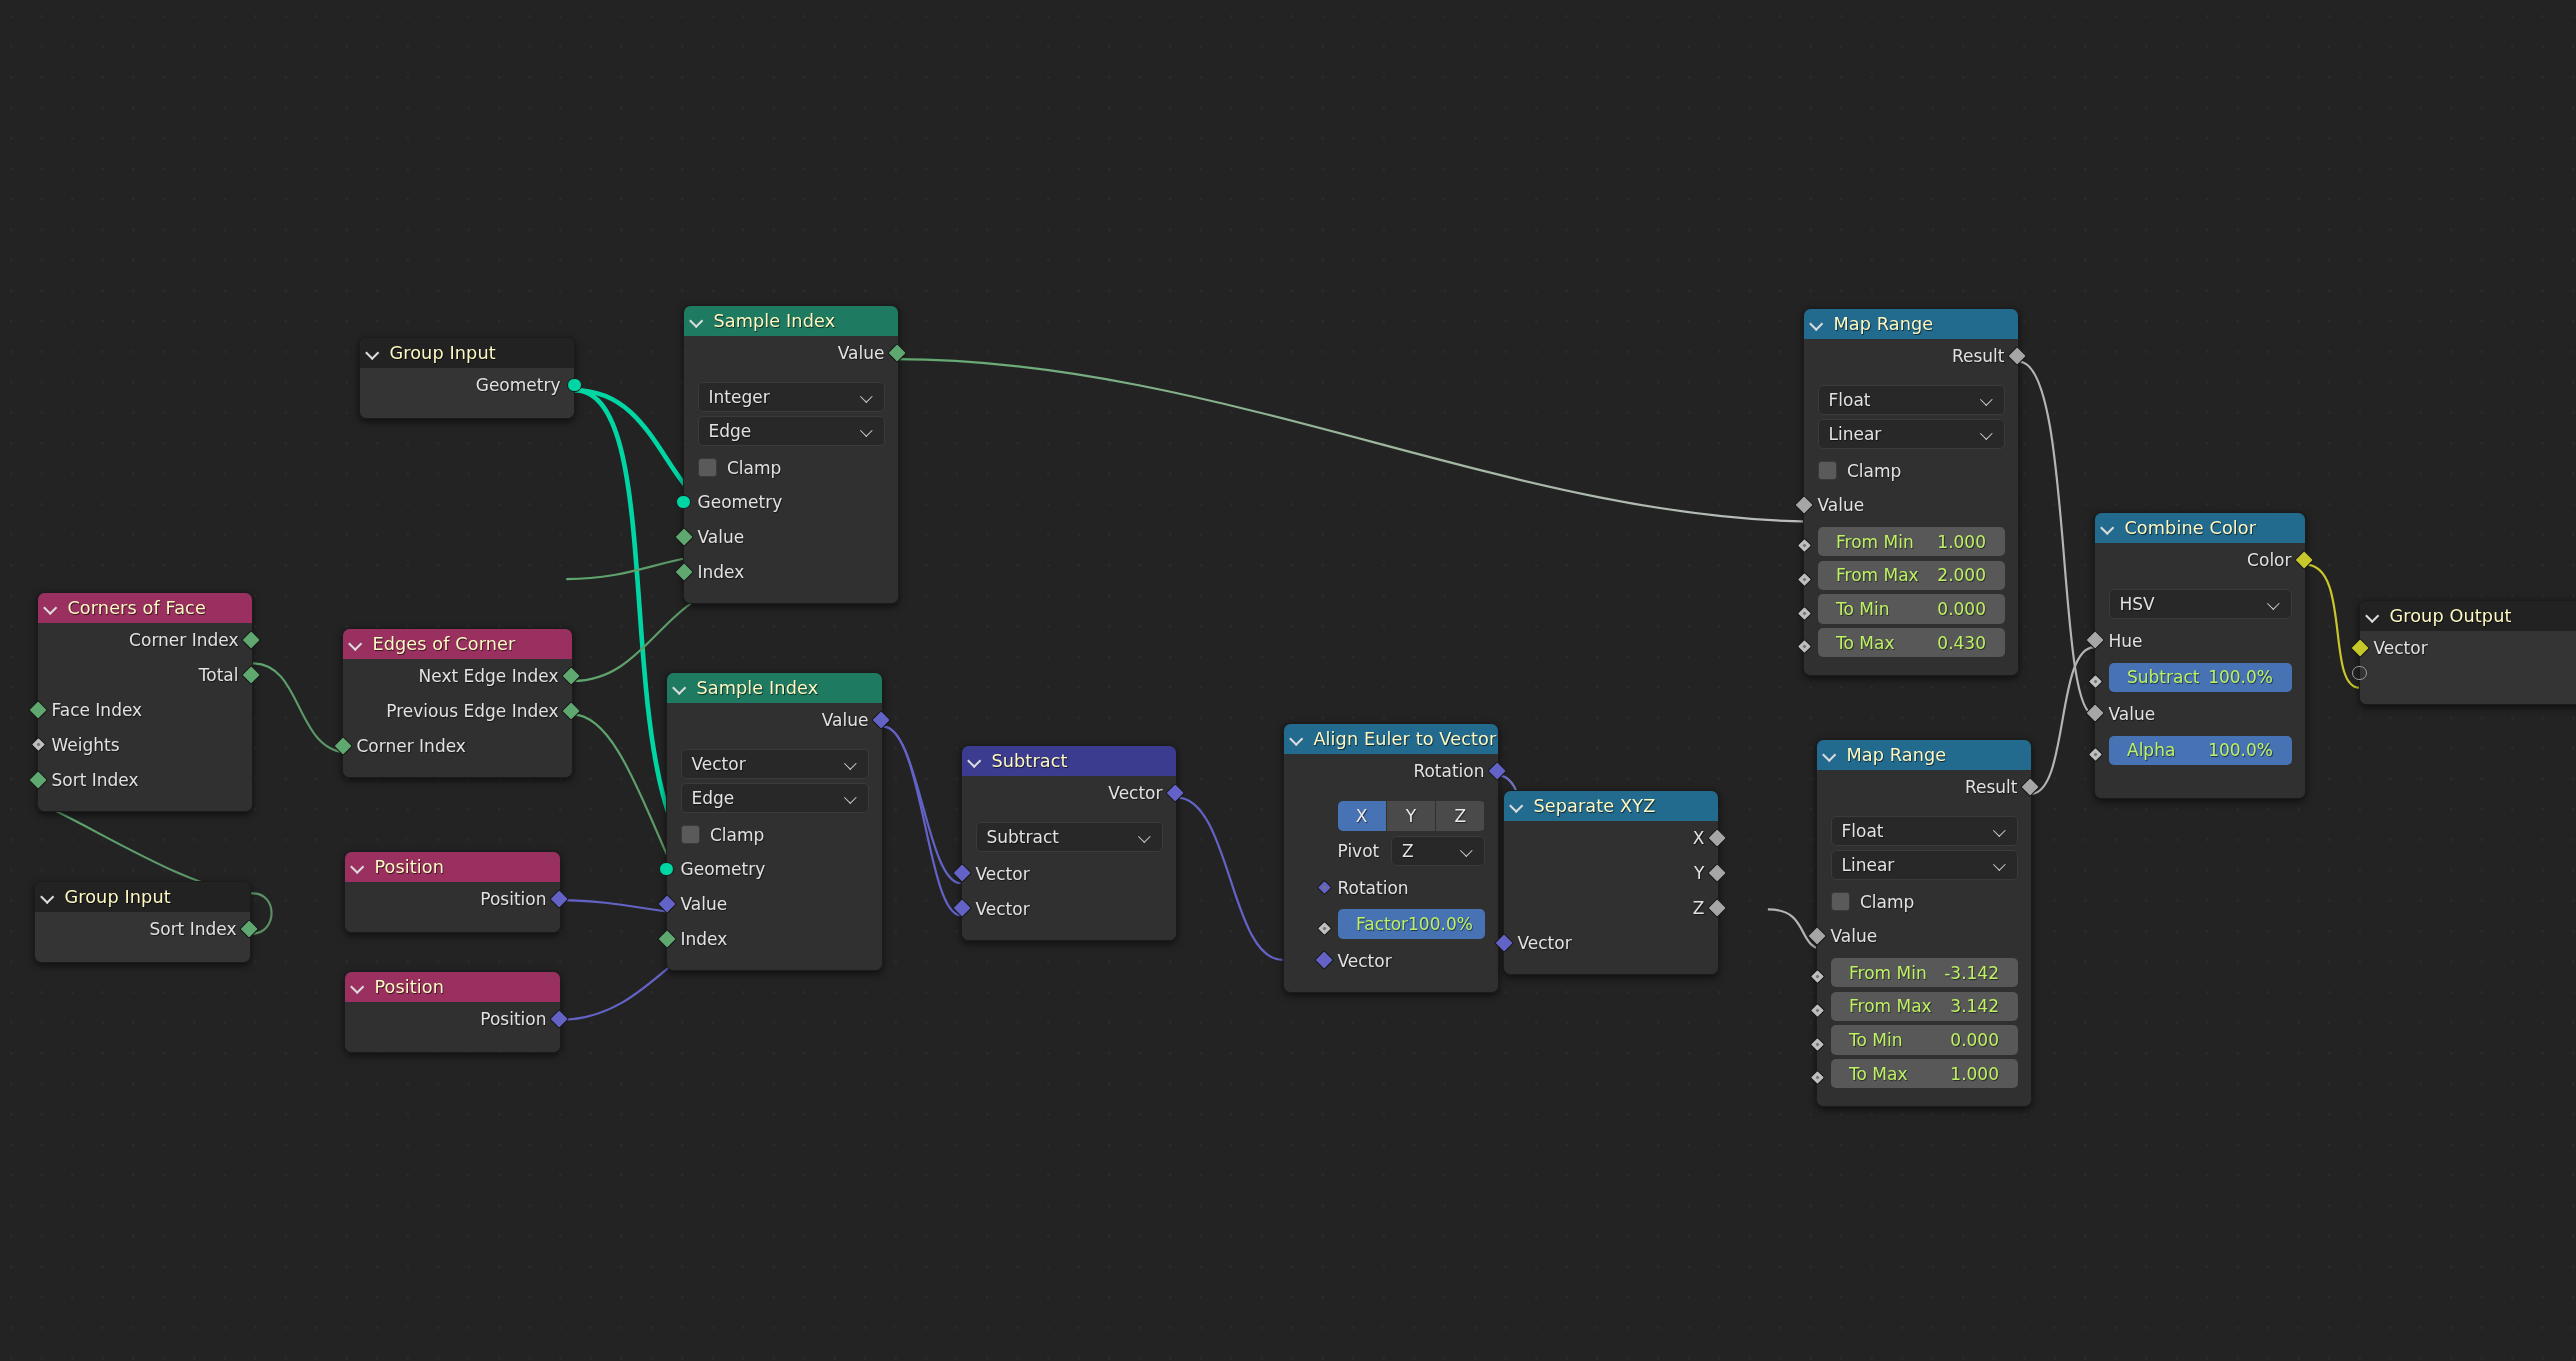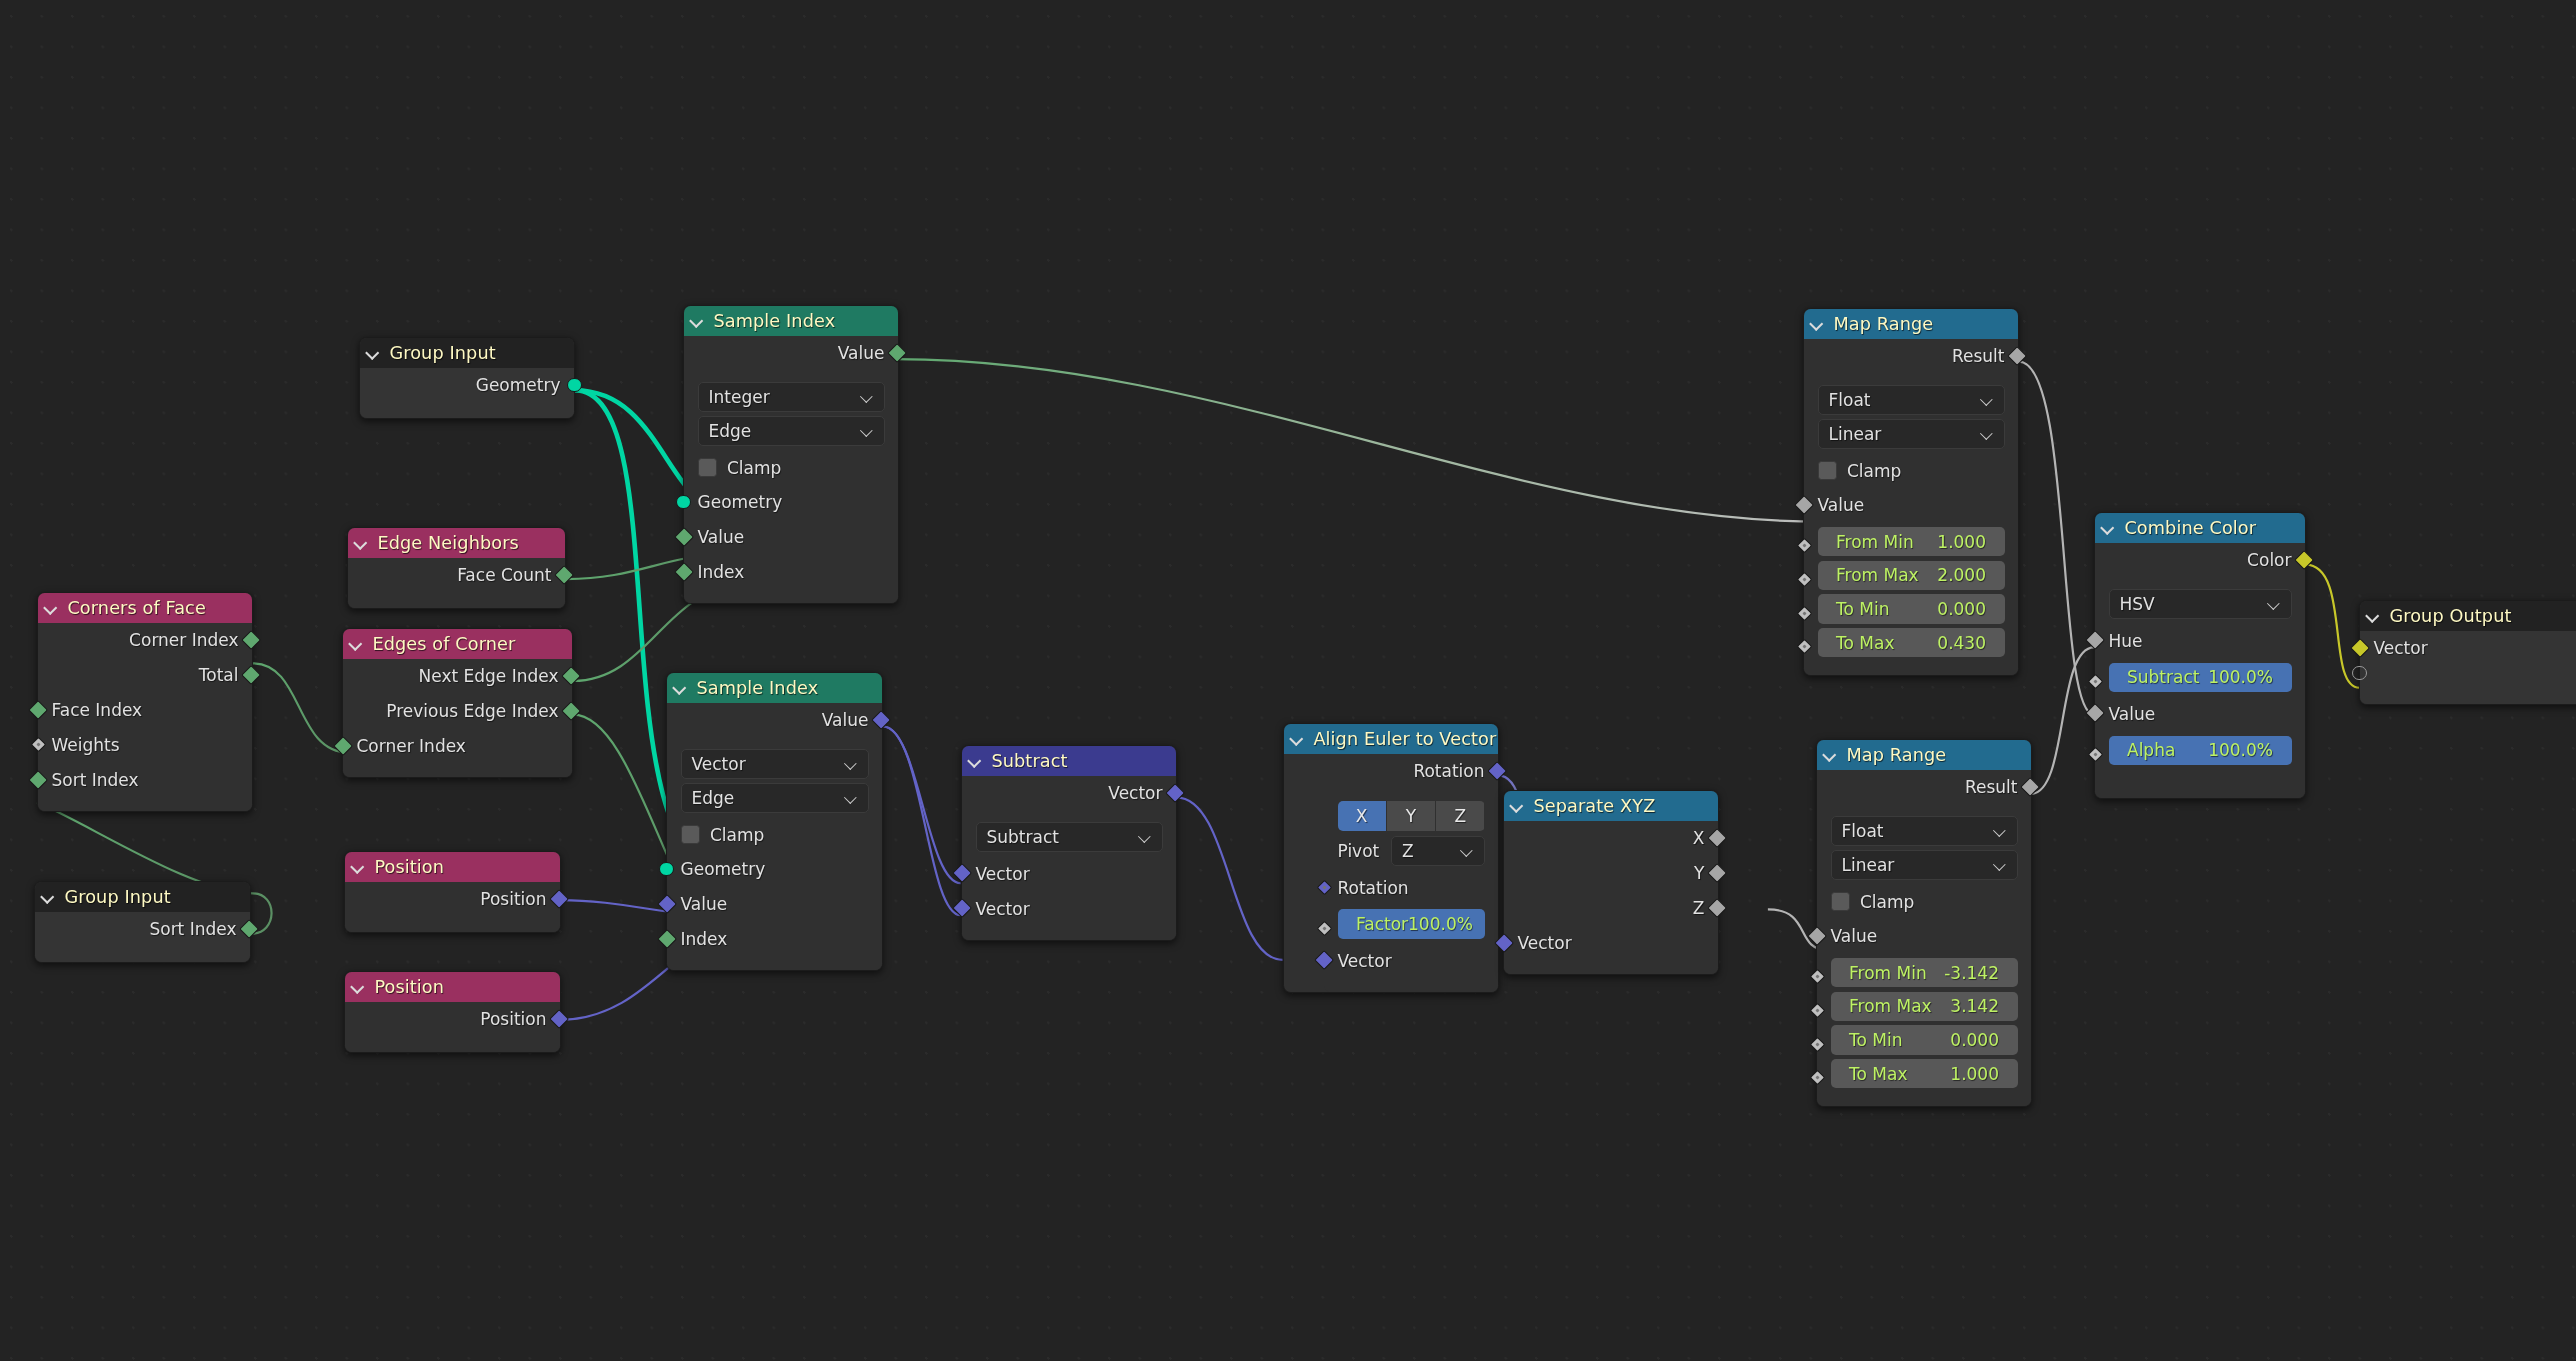--- a/index.html
+++ b/index.html
@@ -361,32 +361,20 @@
         <span class="sock diamond" style="background:#5fa86f; left:-6.7px; top:10px;"></span>
         <span>Value</span>
       </div>
       <div class="row in">
         <span class="sock diamond" style="background:#5fa86f; left:-6.7px; top:10px;"></span>
         <span>Index</span>
       </div>
     </div>
   </div>
 
-  <div class="node" style="left:347px; top:527px; width:219px;">
-    <div class="node-header hdr-red">
-      <span class="chev"></span>
-      <span>Edge Neighbors</span>
-    </div>
-    <div class="node-body" style="padding-bottom:15px;">
-      <div class="row out">
-        <span>Face Count</span>
-        <span class="sock diamond" style="background:#5fa86f; right:-6.7px; top:10px;"></span>
-      </div>
-    </div>
-  </div>
 
   <div class="node" style="left:342px; top:628px; width:231px;">
     <div class="node-header hdr-red">
       <span class="chev"></span>
       <span>Edges of Corner</span>
     </div>
     <div class="node-body" style="padding-bottom:13.5px;">
       <div class="row out">
         <span>Next Edge Index</span>
         <span class="sock diamond" style="background:#5fa86f; right:-6.7px; top:10px;"></span>

